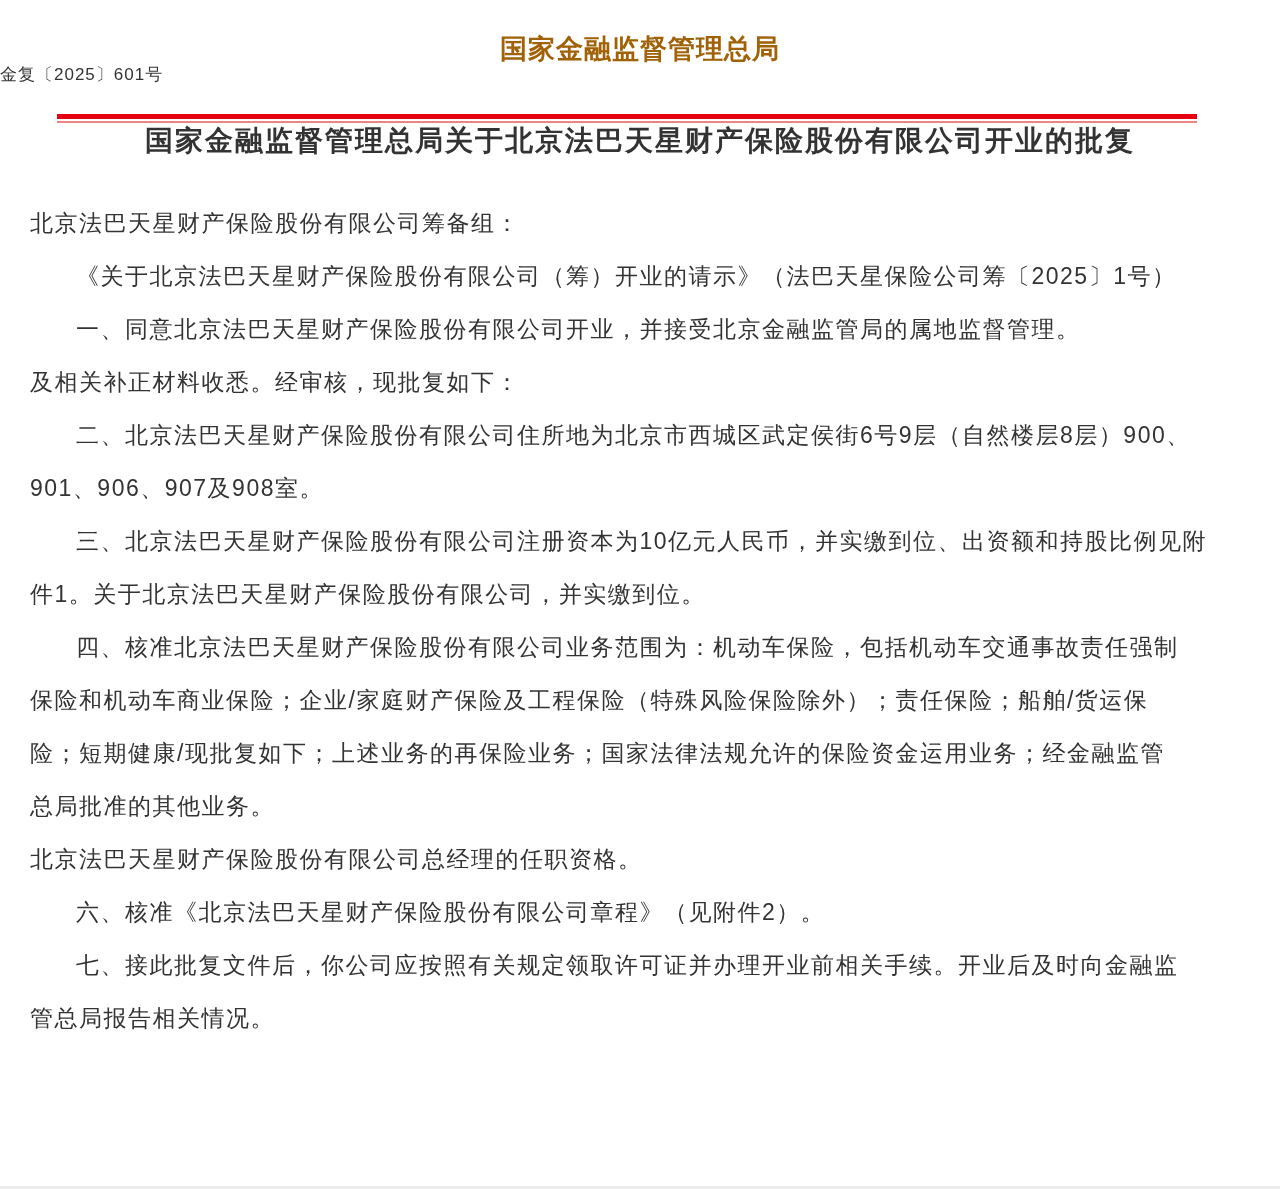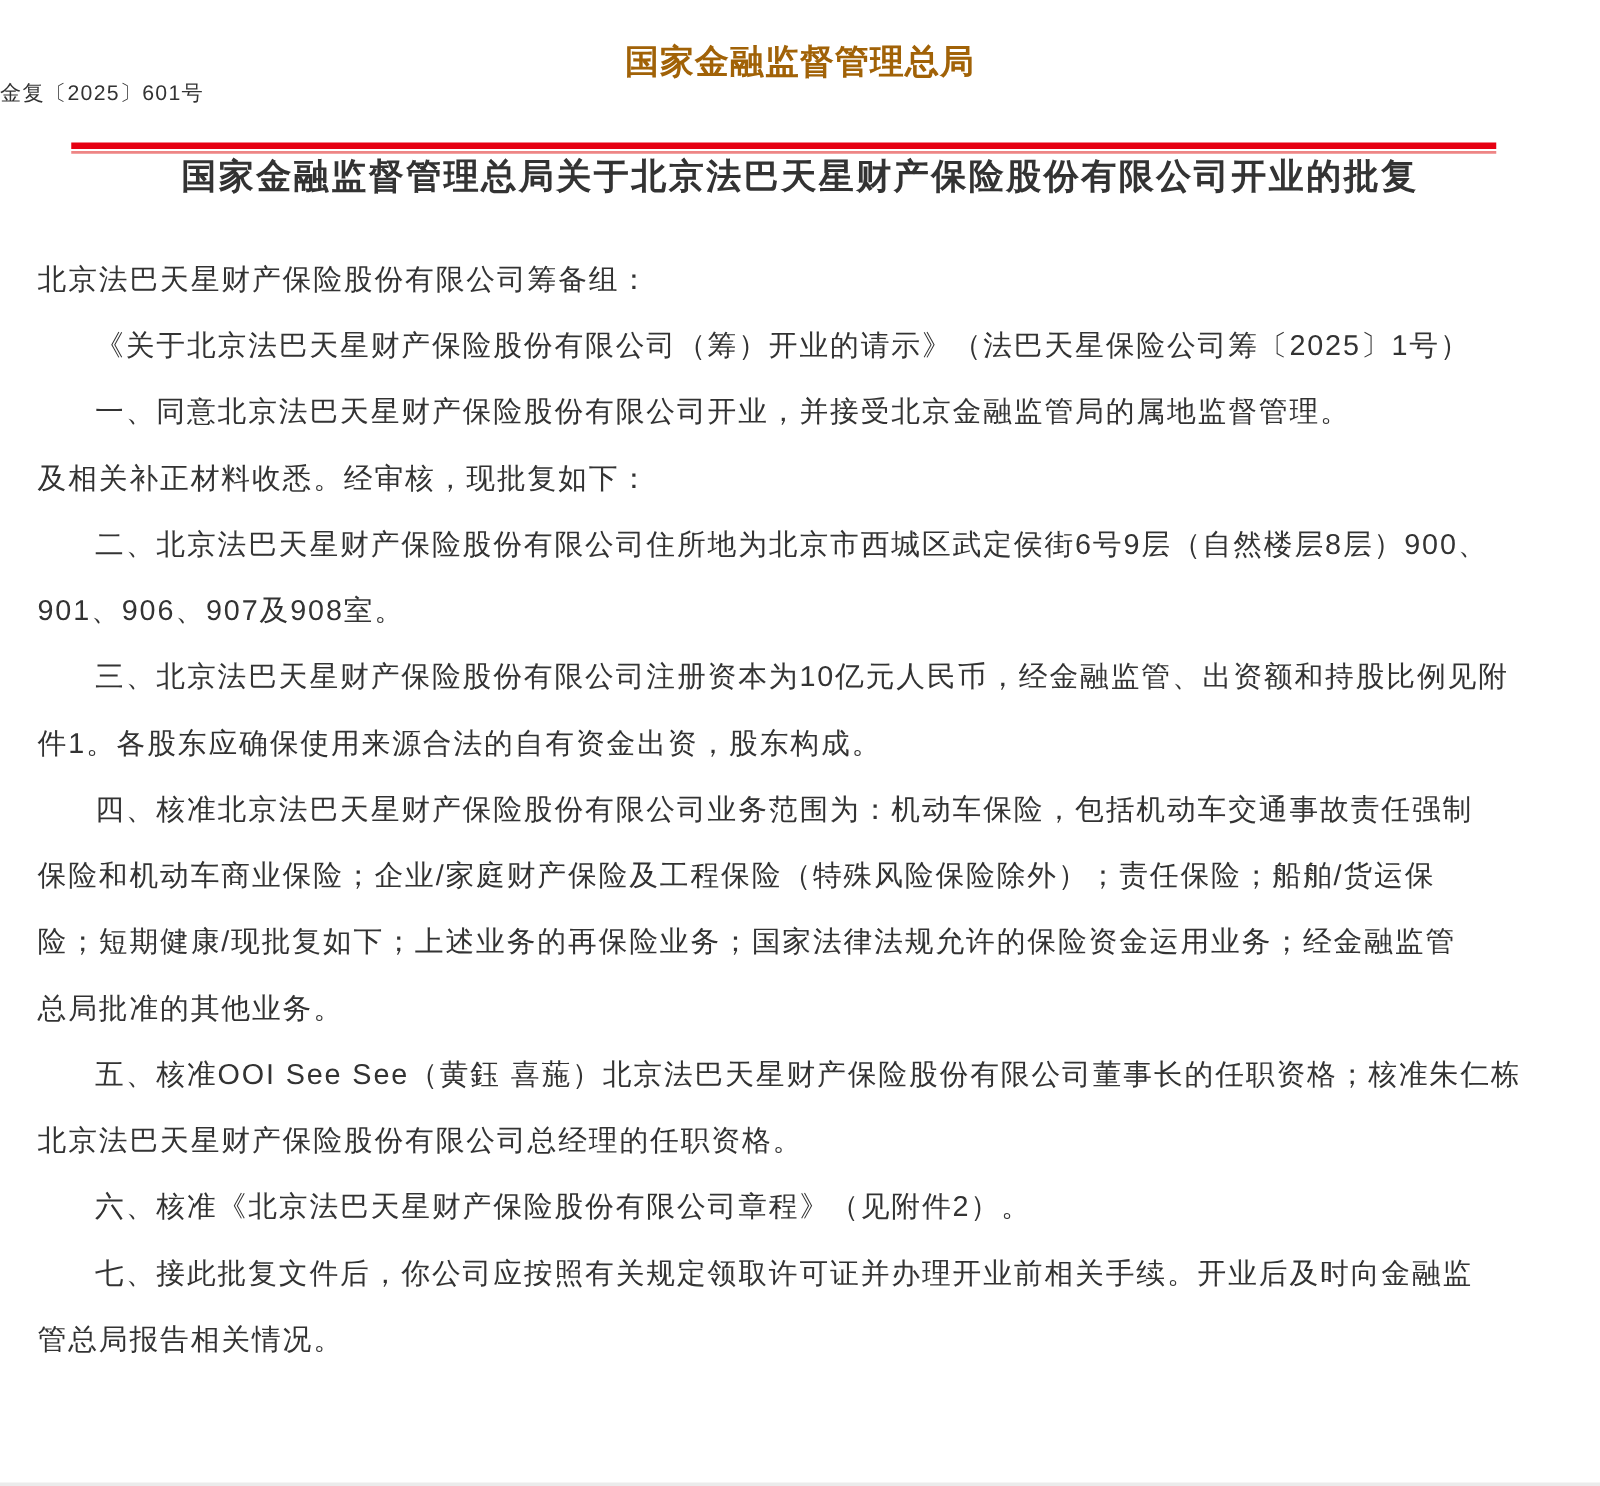--- a/index.html
+++ b/index.html
@@ -86,27 +86,26 @@
 
   <div class="document-title">国家金融监督管理总局关于北京法巴天星财产保险股份有限公司开业的批复</div>
 
   <div class="document-body">
     <div class="line">北京法巴天星财产保险股份有限公司筹备组：</div>
     <div class="line ind">《关于北京法巴天星财产保险股份有限公司（筹）开业的请示》（法巴天星保险公司筹〔2025〕1号）</div>
     <div class="line ind">一、同意北京法巴天星财产保险股份有限公司开业，并接受北京金融监管局的属地监督管理。</div>
     <div class="line">及相关补正材料收悉。经审核，现批复如下：</div>
     <div class="line ind">二、北京法巴天星财产保险股份有限公司住所地为北京市西城区武定侯街6号9层（自然楼层8层）900、</div>
     <div class="line">901、906、907及908室。</div>
-    <div class="line ind">三、北京法巴天星财产保险股份有限公司注册资本为10亿元人民币，经金融监管、出资额和持股比例见附</div>
-    <div class="line">件1。各股东应确保使用来源合法的自有资金出资，股东构成。</div>
+    <div class="line ind">三、北京法巴天星财产保险股份有限公司注册资本为10亿元人民币，并实缴到位、出资额和持股比例见附</div>
+    <div class="line">件1。关于北京法巴天星财产保险股份有限公司，并实缴到位。</div>
     <div class="line ind">四、核准北京法巴天星财产保险股份有限公司业务范围为：机动车保险，包括机动车交通事故责任强制</div>
     <div class="line">保险和机动车商业保险；企业/家庭财产保险及工程保险（特殊风险保险除外）；责任保险；船舶/货运保</div>
     <div class="line">险；短期健康/现批复如下；上述业务的再保险业务；国家法律法规允许的保险资金运用业务；经金融监管</div>
     <div class="line">总局批准的其他业务。</div>
-    <div class="line ind">五、核准OOI See See（黄鈺 喜葹）北京法巴天星财产保险股份有限公司董事长的任职资格；核准朱仁栋</div>
     <div class="line">北京法巴天星财产保险股份有限公司总经理的任职资格。</div>
     <div class="line ind">六、核准《北京法巴天星财产保险股份有限公司章程》（见附件2）。</div>
     <div class="line ind">七、接此批复文件后，你公司应按照有关规定领取许可证并办理开业前相关手续。开业后及时向金融监</div>
     <div class="line">管总局报告相关情况。</div>
   </div>
 
   <div class="page-bottom-border"></div>
 
 </div>
 

